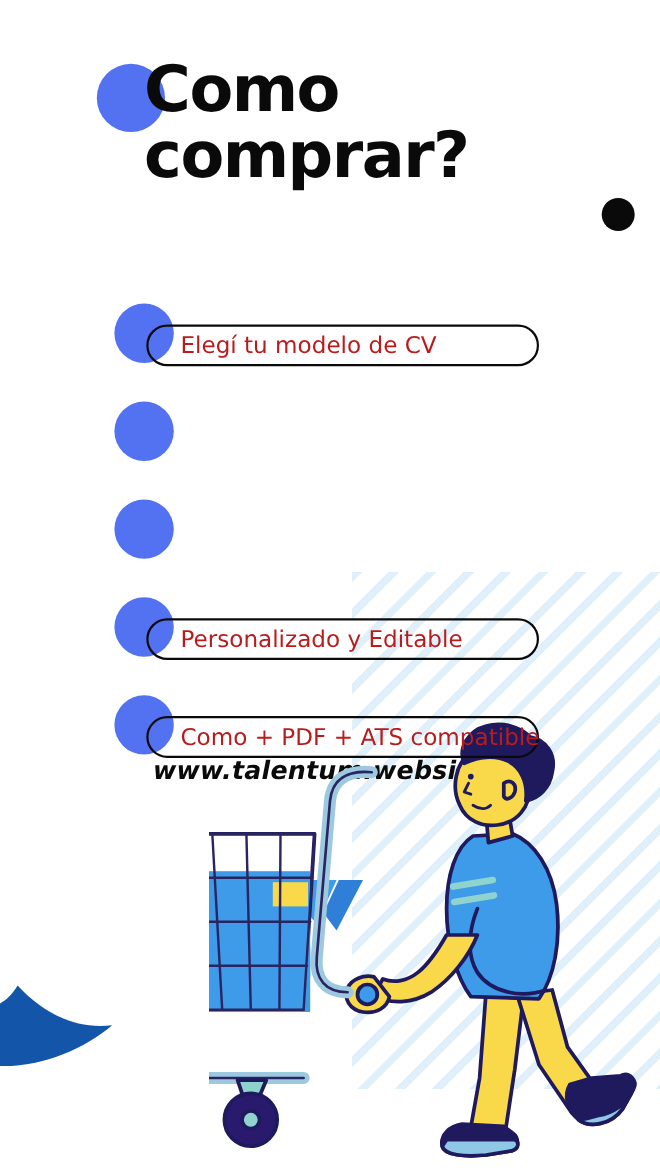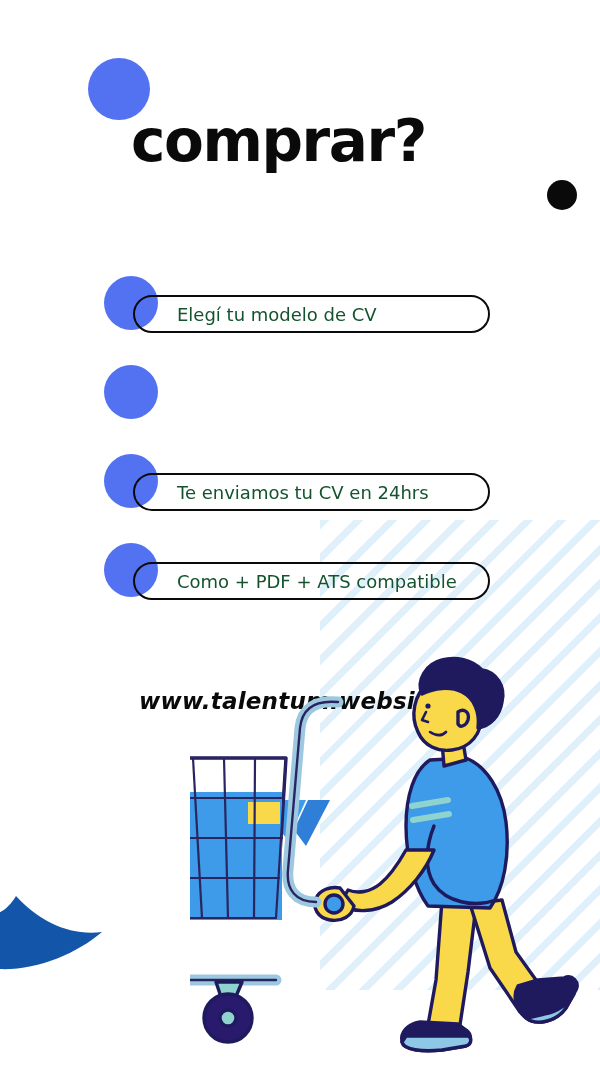--- a/index.html
+++ b/index.html
@@ -130,23 +130,23 @@
     height: 38px;
     box-sizing: border-box;
     border: 2px solid #0a0a0a;
     border-radius: 22px;
     background: transparent;
     z-index: 2;
     display: flex;
     align-items: center;
   }
   .step-label {
-    padding-left: 42px;
-    font-size: 18px;
-    color: #14532d;
+    padding-left: 29px;
+    font-size: 21px;
+    color: #b91c1c;
     font-family: "DejaVu Sans", sans-serif;
     white-space: nowrap;
   }
 
   
   .website {
     position: absolute;
     left: 139px;
     top: 688px;
     font-size: 23px;
@@ -189,45 +189,48 @@
 
   <div class="deco-left-blob">
     <svg width="148" height="92" viewBox="0 0 148 92" xmlns="http://www.w3.org/2000/svg">
       <path d="M0 8 C 18 40, 44 48, 62 18 C 86 44, 116 58, 148 54 C 120 78, 74 96, 34 90 C 10 84, 0 56, 0 8 Z" fill="#1355A8"></path>
     </svg>
   </div>
 
   <div class="title-block">
     <div class="title-circle"></div>
     <h1 class="title-text">
-      <br>
+      <span>Como</span><br>
       <span>comprar?</span>
     </h1>
   </div>
 
   <div class="steps">
 
     <div class="step-row">
       <div class="step-circle"></div>
       <div class="step-pill">
         <span class="step-label">Elegí tu modelo de CV</span>
       </div>
     </div>
 
     <div class="step-row">
       <div class="step-circle"></div>
     </div>
 
     <div class="step-row">
       <div class="step-circle"></div>
+    </div>
+
+    <div class="step-row">
+      <div class="step-circle"></div>
       <div class="step-pill">
-        <span class="step-label">Te enviamos tu CV en 24hrs</span>
+        <span class="step-label">Personalizado y Editable</span>
       </div>
     </div>
-
 
     <div class="step-row">
       <div class="step-circle"></div>
       <div class="step-pill">
         <span class="step-label">Como + PDF + ATS compatible</span>
       </div>
     </div>
 
   </div>
 

